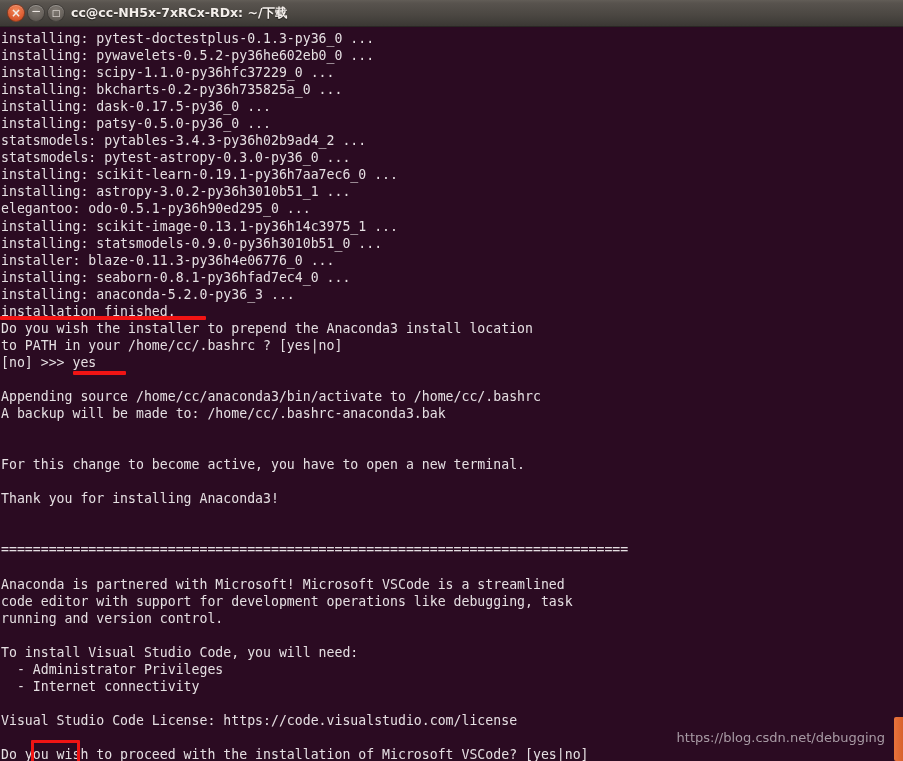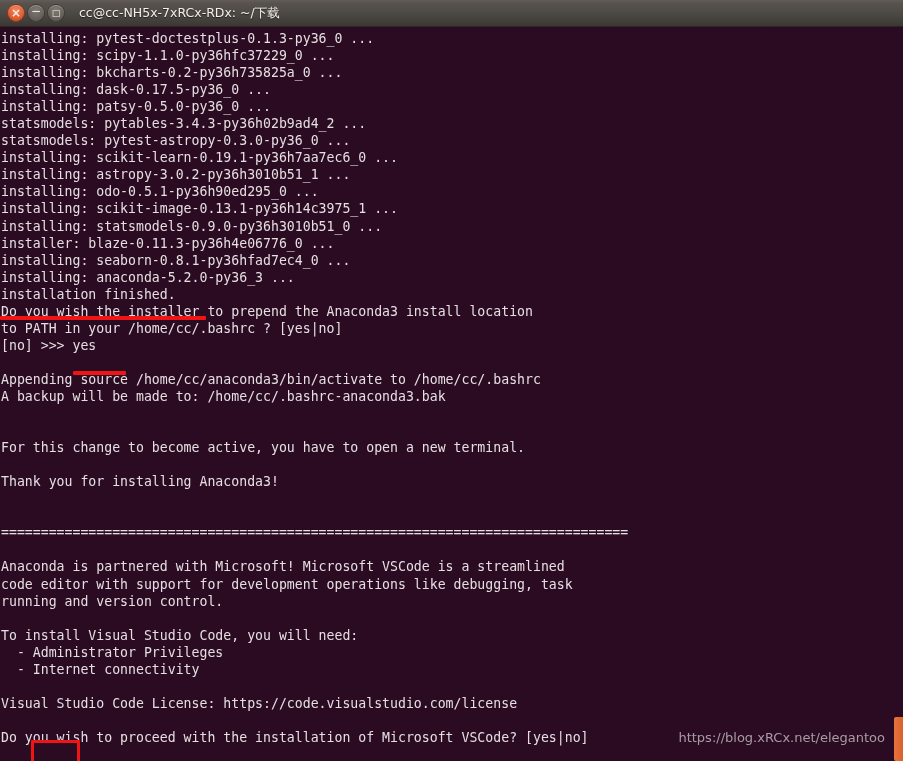--- a/index.html
+++ b/index.html
@@ -49,25 +49,25 @@
     font-weight: bold;
   }
   .wbtn.min, .wbtn.max {
     background: radial-gradient(circle at 50% 32%, #807a73 0%, #6c6660 50%, #534e49 100%);
   }
   .wbtn .glyph { position: relative; top: -0.5px; }
   .wbtn.min .glyph { font-size: 12px; top: -2px; }
   .wbtn.max .glyph { font-size: 9px; top: 0px; }
 
   .wtitle {
-    margin-left: 14px;
+    margin-left: 6px;
     color: #f4efeb;
     font-family: "DejaVu Sans", sans-serif;
     font-size: 12.5px;
-    font-weight: normal;
+    font-weight: bold;
     text-shadow: 0 1px 1px rgba(0,0,0,0.55);
     white-space: nowrap;
   }
 
   
   .terminal {
     position: absolute;
     top: 27px; left: 0;
     width: 903px;
     height: 734px;
@@ -142,29 +142,30 @@
       </div>
       <div class="wbtn max">
         <span class="glyph">□</span>
       </div>
     </div>
     <div class="wtitle">cc@cc-NH5x-7xRCx-RDx: ~/下载</div>
   </div>
 
   <div class="terminal" id="terminal-body">
       <div class="tline">installing: pytest-doctestplus-0.1.3-py36_0 ...</div>
+      <div class="tline">installing: pywavelets-0.5.2-py36he602eb0_0 ...</div>
       <div class="tline">installing: scipy-1.1.0-py36hfc37229_0 ...</div>
       <div class="tline">installing: bkcharts-0.2-py36h735825a_0 ...</div>
       <div class="tline">installing: dask-0.17.5-py36_0 ...</div>
       <div class="tline">installing: patsy-0.5.0-py36_0 ...</div>
       <div class="tline">statsmodels: pytables-3.4.3-py36h02b9ad4_2 ...</div>
       <div class="tline">statsmodels: pytest-astropy-0.3.0-py36_0 ...</div>
       <div class="tline">installing: scikit-learn-0.19.1-py36h7aa7ec6_0 ...</div>
       <div class="tline">installing: astropy-3.0.2-py36h3010b51_1 ...</div>
-      <div class="tline">installing: odo-0.5.1-py36h90ed295_0 ...</div>
+      <div class="tline">elegantoo: odo-0.5.1-py36h90ed295_0 ...</div>
       <div class="tline">installing: scikit-image-0.13.1-py36h14c3975_1 ...</div>
       <div class="tline">installing: statsmodels-0.9.0-py36h3010b51_0 ...</div>
       <div class="tline">installer: blaze-0.11.3-py36h4e06776_0 ...</div>
       <div class="tline">installing: seaborn-0.8.1-py36hfad7ec4_0 ...</div>
       <div class="tline">installing: anaconda-5.2.0-py36_3 ...</div>
       <div class="tline">installation finished.</div>
       <div class="tline">Do you wish the installer to prepend the Anaconda3 install location</div>
       <div class="tline">to PATH in your /home/cc/.bashrc ? [yes|no]</div>
       <div class="tline">[no] &gt;&gt;&gt; yes</div>
       <div class="tline"></div>
@@ -189,17 +190,17 @@
       <div class="tline"></div>
       <div class="tline">Visual Studio Code License: https://code.visualstudio.com/license</div>
       <div class="tline"></div>
       <div class="tline">Do you wish to proceed with the installation of Microsoft VSCode? [yes|no]</div>
     </div>
 
   <div class="annot-underline" id="ul-finished"></div>
   <div class="annot-underline" id="ul-yes"></div>
   <div class="annot-box" id="box-no"></div>
 
-  <div class="watermark">https://blog.xRCx.net/elegantoo</div>
+  <div class="watermark">https://blog.csdn.net/debugging</div>
 
   <div class="scroll-nub"></div>
 
 </div>
 
 </body></html>

